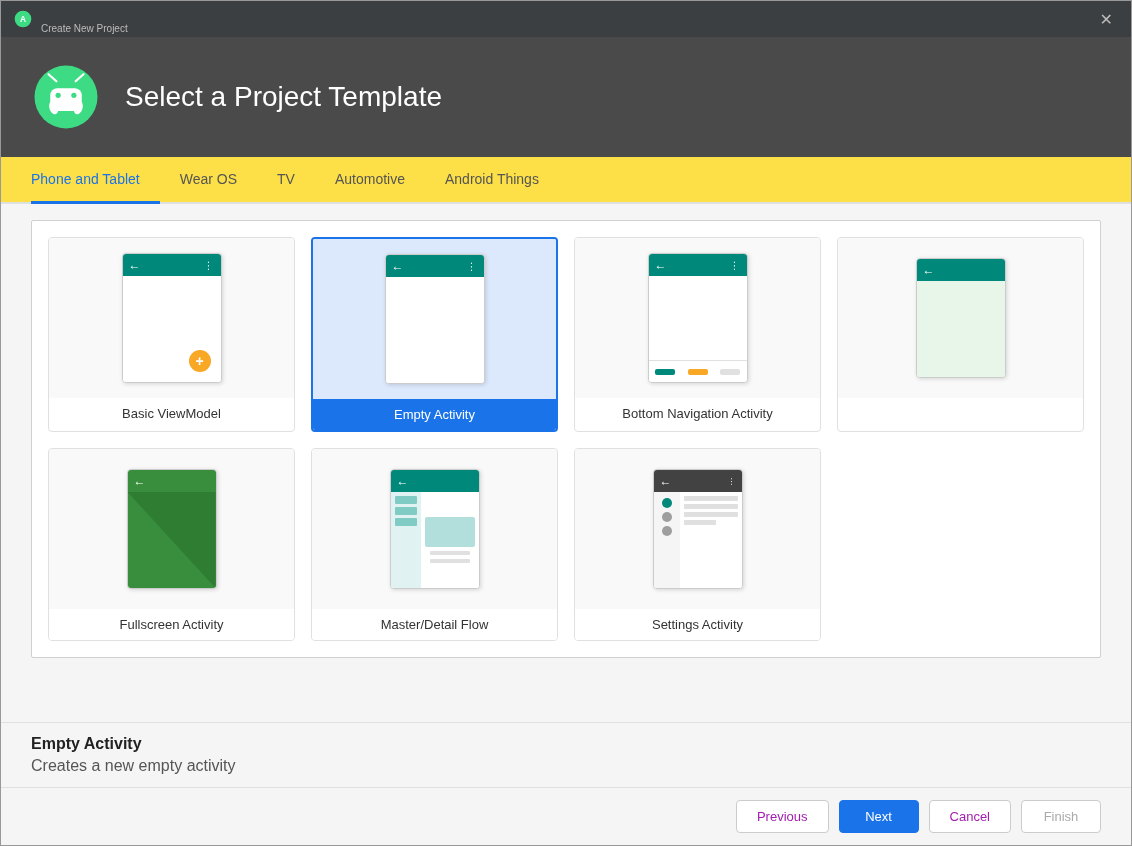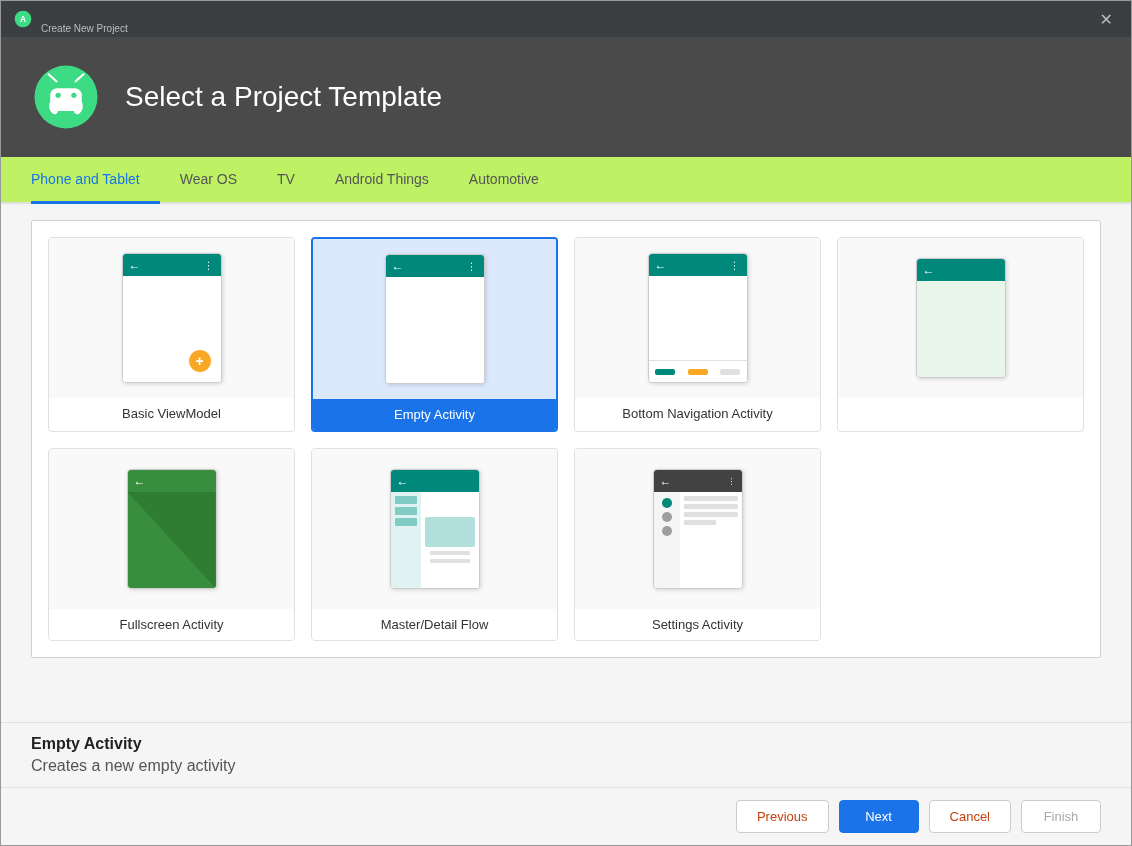--- a/index.html
+++ b/index.html
@@ -70,21 +70,21 @@
       flex: 1;
       background: #f5f5f5;
       display: flex;
       flex-direction: column;
       overflow: hidden;
     }
     .tabs {
       display: flex;
       padding: 0 30px;
       border-bottom: 2px solid #e0e0e0;
-      background: #bef264;
+      background: #fde047;
       flex-shrink: 0;
       align-items: flex-end;
     }
     .tab {
       padding: 14px 20px;
       font-size: 14px;
       color: #555;
       cursor: pointer;
       border-bottom: 3px solid transparent;
       margin-bottom: -2px;
@@ -356,21 +356,21 @@
       border-top: 1px solid #e0e0e0;
       flex-shrink: 0;
     }
     .btn {
       padding: 8px 20px;
       font-size: 13px;
       border-radius: 4px;
       cursor: pointer;
       border: 1px solid #ccc;
       background: white;
-      color: #c2410c;
+      color: #a21caf;
       min-width: 80px;
     }
     .btn-primary {
       background: #1a73e8;
       color: white;
       border-color: #1a73e8;
     }
     .btn:disabled {
       color: #aaa;
       cursor: not-allowed;
@@ -406,22 +406,22 @@
     </svg>
     <h1 class="header-title">Select a Project Template</h1>
   </div>
 
   <div class="content">
 
     <div class="tabs">
       <div class="tab active">Phone and Tablet</div>
       <div class="tab">Wear OS</div>
       <div class="tab">TV</div>
+      <div class="tab">Automotive</div>
       <div class="tab">Android Things</div>
-      <div class="tab">Automotive</div>
     </div>
 
     <div class="grid-area scrollbar-custom">
       <div class="templates-grid">
 
 
         <div class="template-card">
           <div class="template-preview">
             <div class="phone-mockup">
               <div class="phone-toolbar">

